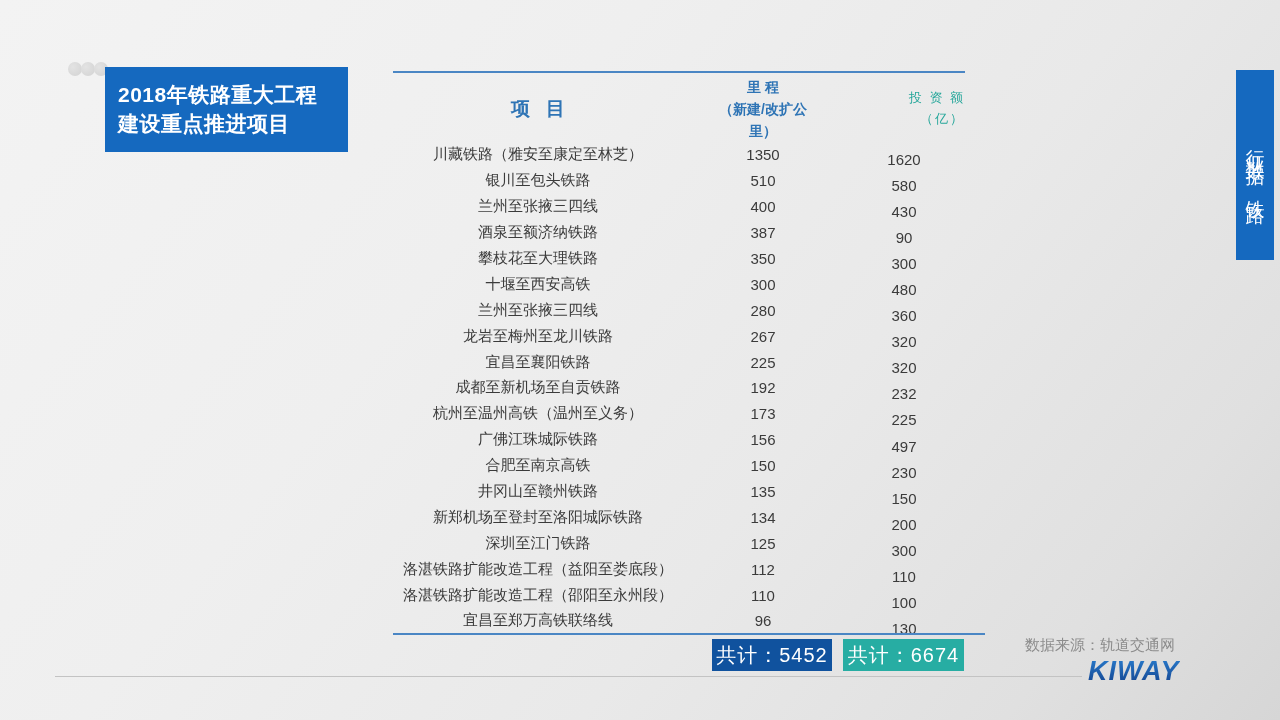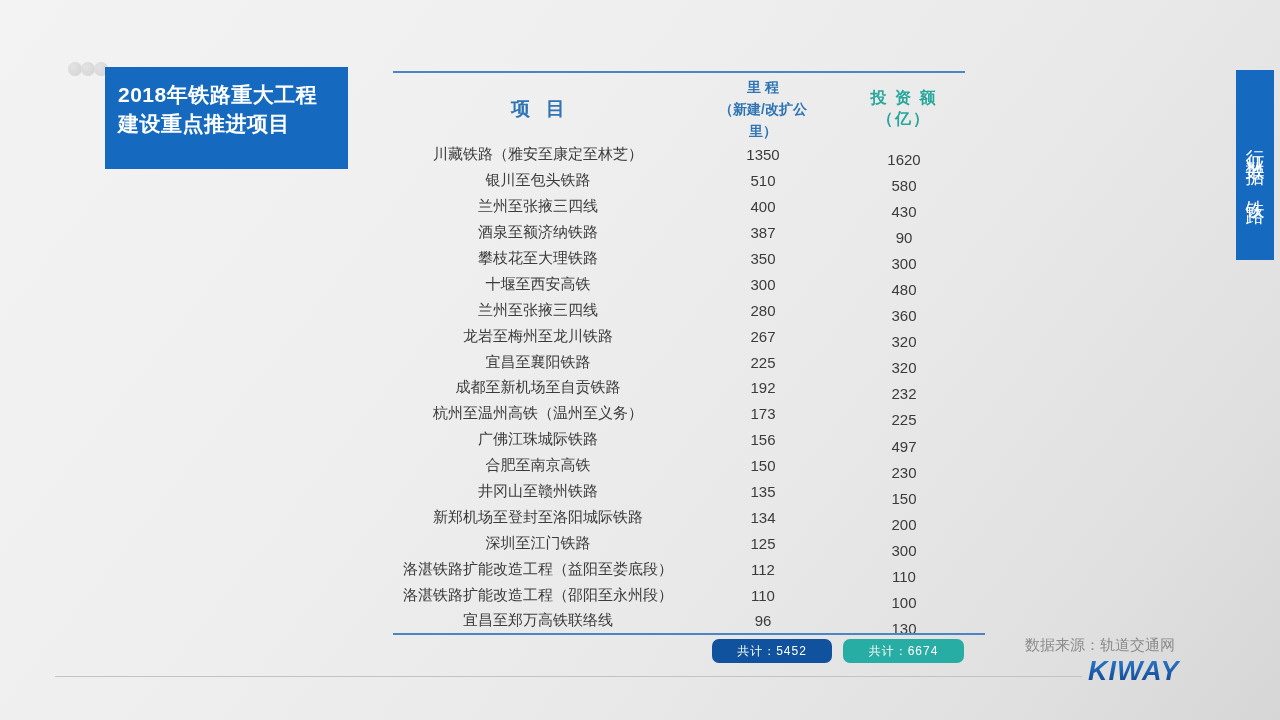--- a/index.html
+++ b/index.html
@@ -4,43 +4,43 @@
 <style>
   html,body{margin:0;padding:0;}
   body{font-family:"Liberation Sans",sans-serif;}
   .slide{
     position:relative;width:1280px;height:720px;overflow:hidden;
     background:linear-gradient(128deg,#f3f3f3 0%,#efefef 35%,#e9e9e9 62%,#e0e0e0 85%,#d6d6d6 100%);
   }
   .dot{position:absolute;width:14px;height:14px;border-radius:50%;
     background:radial-gradient(circle at 35% 35%,#e3e3e3,#d2d2d2);top:62px;}
   .title-box{
-    position:absolute;left:105px;top:67px;width:243px;height:102px;
+    position:absolute;left:105px;top:67px;width:243px;height:85px;
     background:var(--title_blue);color:#fff;z-index:2;
     padding:13px 0 0 13px;box-sizing:border-box;
     font-size:21px;font-weight:700;line-height:29px;letter-spacing:.5px;
   }
   .table-wrap{position:absolute;left:393px;top:0;width:600px;height:720px;}
   .top-line{position:absolute;left:0;top:71px;width:572px;height:2px;background:var(--line_blue);}
   .bottom-line{position:absolute;left:0;top:633px;width:592px;height:2px;background:var(--line_blue);}
   .hdr-project{position:absolute;left:0;top:96px;width:290px;text-align:center;
     color:var(--header_blue);font-size:19px;font-weight:700;white-space:pre;}
   .hdr-mileage{position:absolute;left:290px;top:76px;width:160px;text-align:center;
     color:var(--header_blue);font-size:14px;font-weight:700;line-height:22px;}
-  .hdr-invest{position:absolute;left:450px;top:87px;width:122px;text-align:center;
-    color:var(--header_teal);font-size:16px;font-weight:700;line-height:21px;letter-spacing:2px;}
+  .hdr-invest{position:absolute;left:450px;top:87px;width:122px;text-align:right;
+    color:var(--header_teal);font-size:13px;font-weight:400;line-height:21px;letter-spacing:2px;}
   .col{position:absolute;}
   .col-project{left:0;top:142px;width:290px;}
   .col-mileage{left:290px;top:142px;width:160px;}
   .col-invest{left:450px;top:146px;width:122px;}
   .cell{height:25.9px;display:flex;align-items:center;justify-content:center;
     color:var(--text_dark);font-size:15px;white-space:nowrap;}
   .col-invest .cell{height:26.1px;}
-  .total{position:absolute;top:639px;height:24px;display:flex;align-items:center;
-    justify-content:center;color:#fff;font-size:12px;letter-spacing:1px;border-radius:7px;}
+  .total{position:absolute;top:639px;height:32px;display:flex;align-items:center;
+    justify-content:center;color:#fff;font-size:20px;letter-spacing:1px;}
   .total-mileage{left:319px;width:120px;background:var(--total_blue);}
   .total-invest{left:450px;width:121px;background:var(--total_teal);}
   .side-tab{
     position:absolute;left:1236px;top:70px;width:38px;height:190px;
     background:var(--title_blue);color:#fff;
     writing-mode:vertical-rl;text-orientation:upright;
     display:flex;align-items:center;justify-content:center;
     font-size:19px;letter-spacing:6px;
   }
   .footer-line{position:absolute;left:55px;top:676px;width:1027px;height:1px;background:var(--footer_line);}

